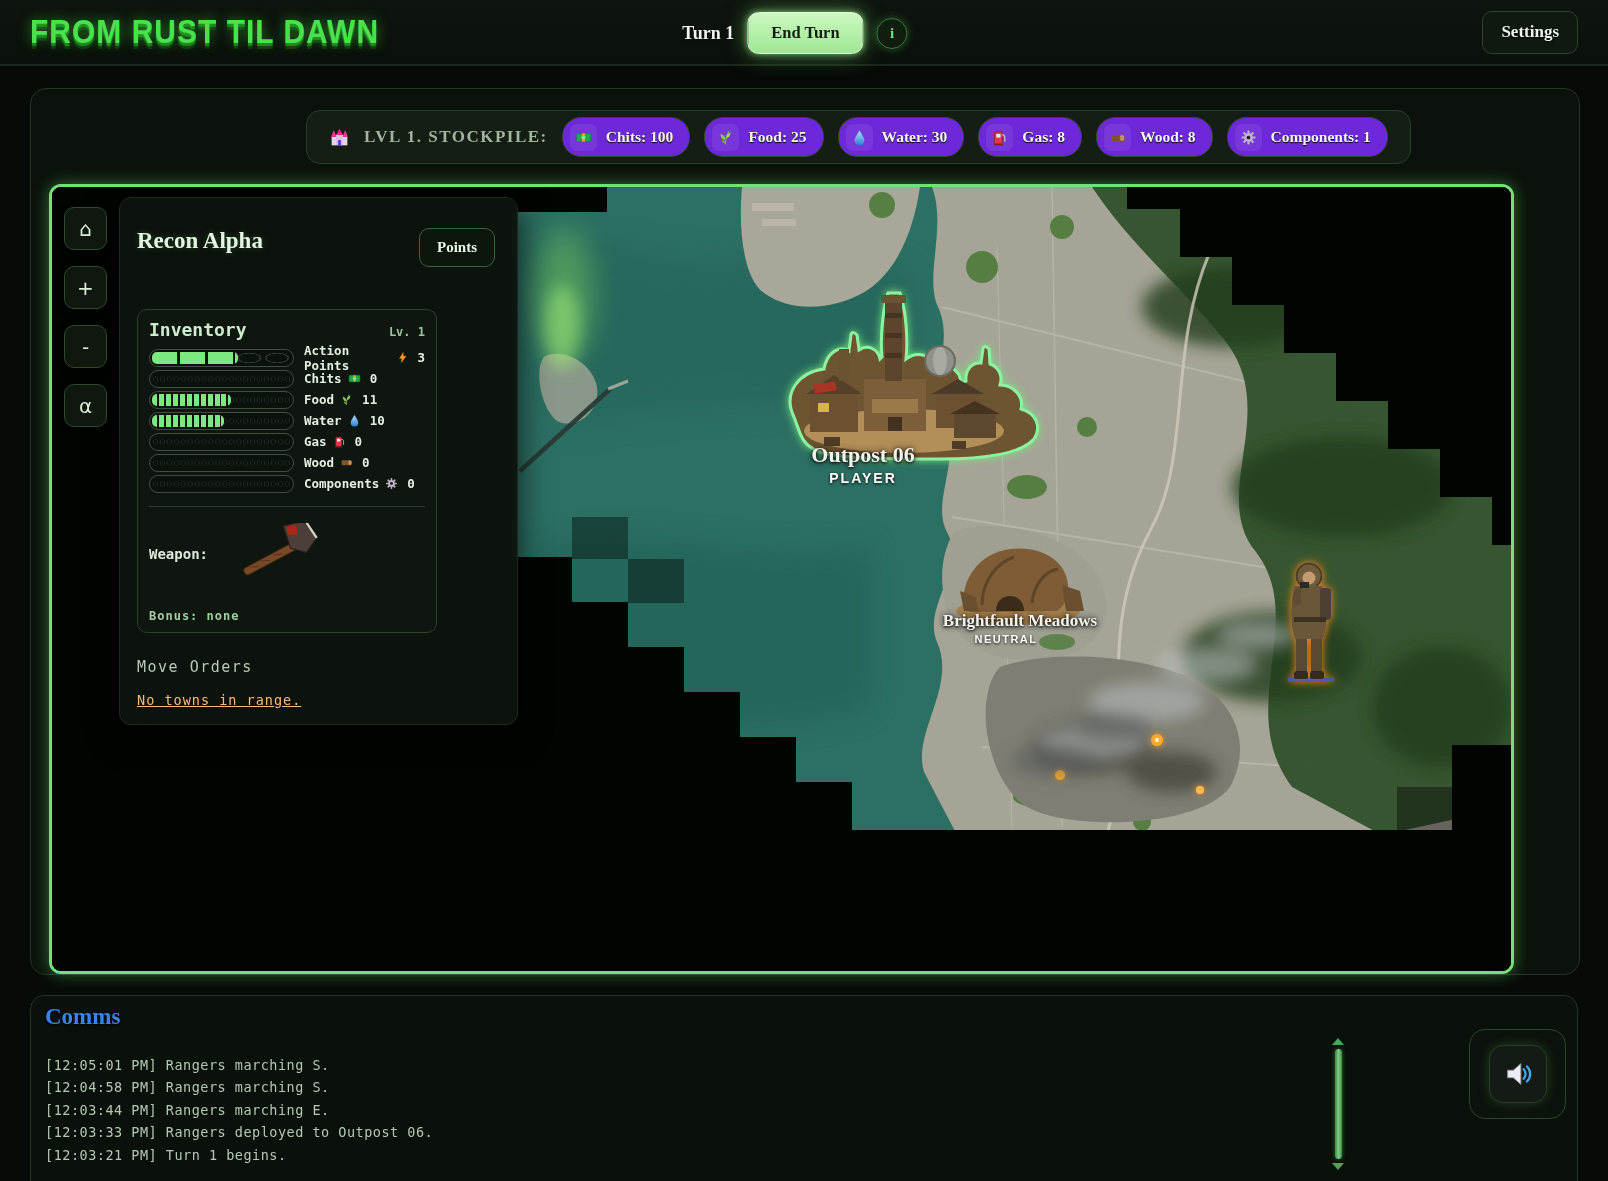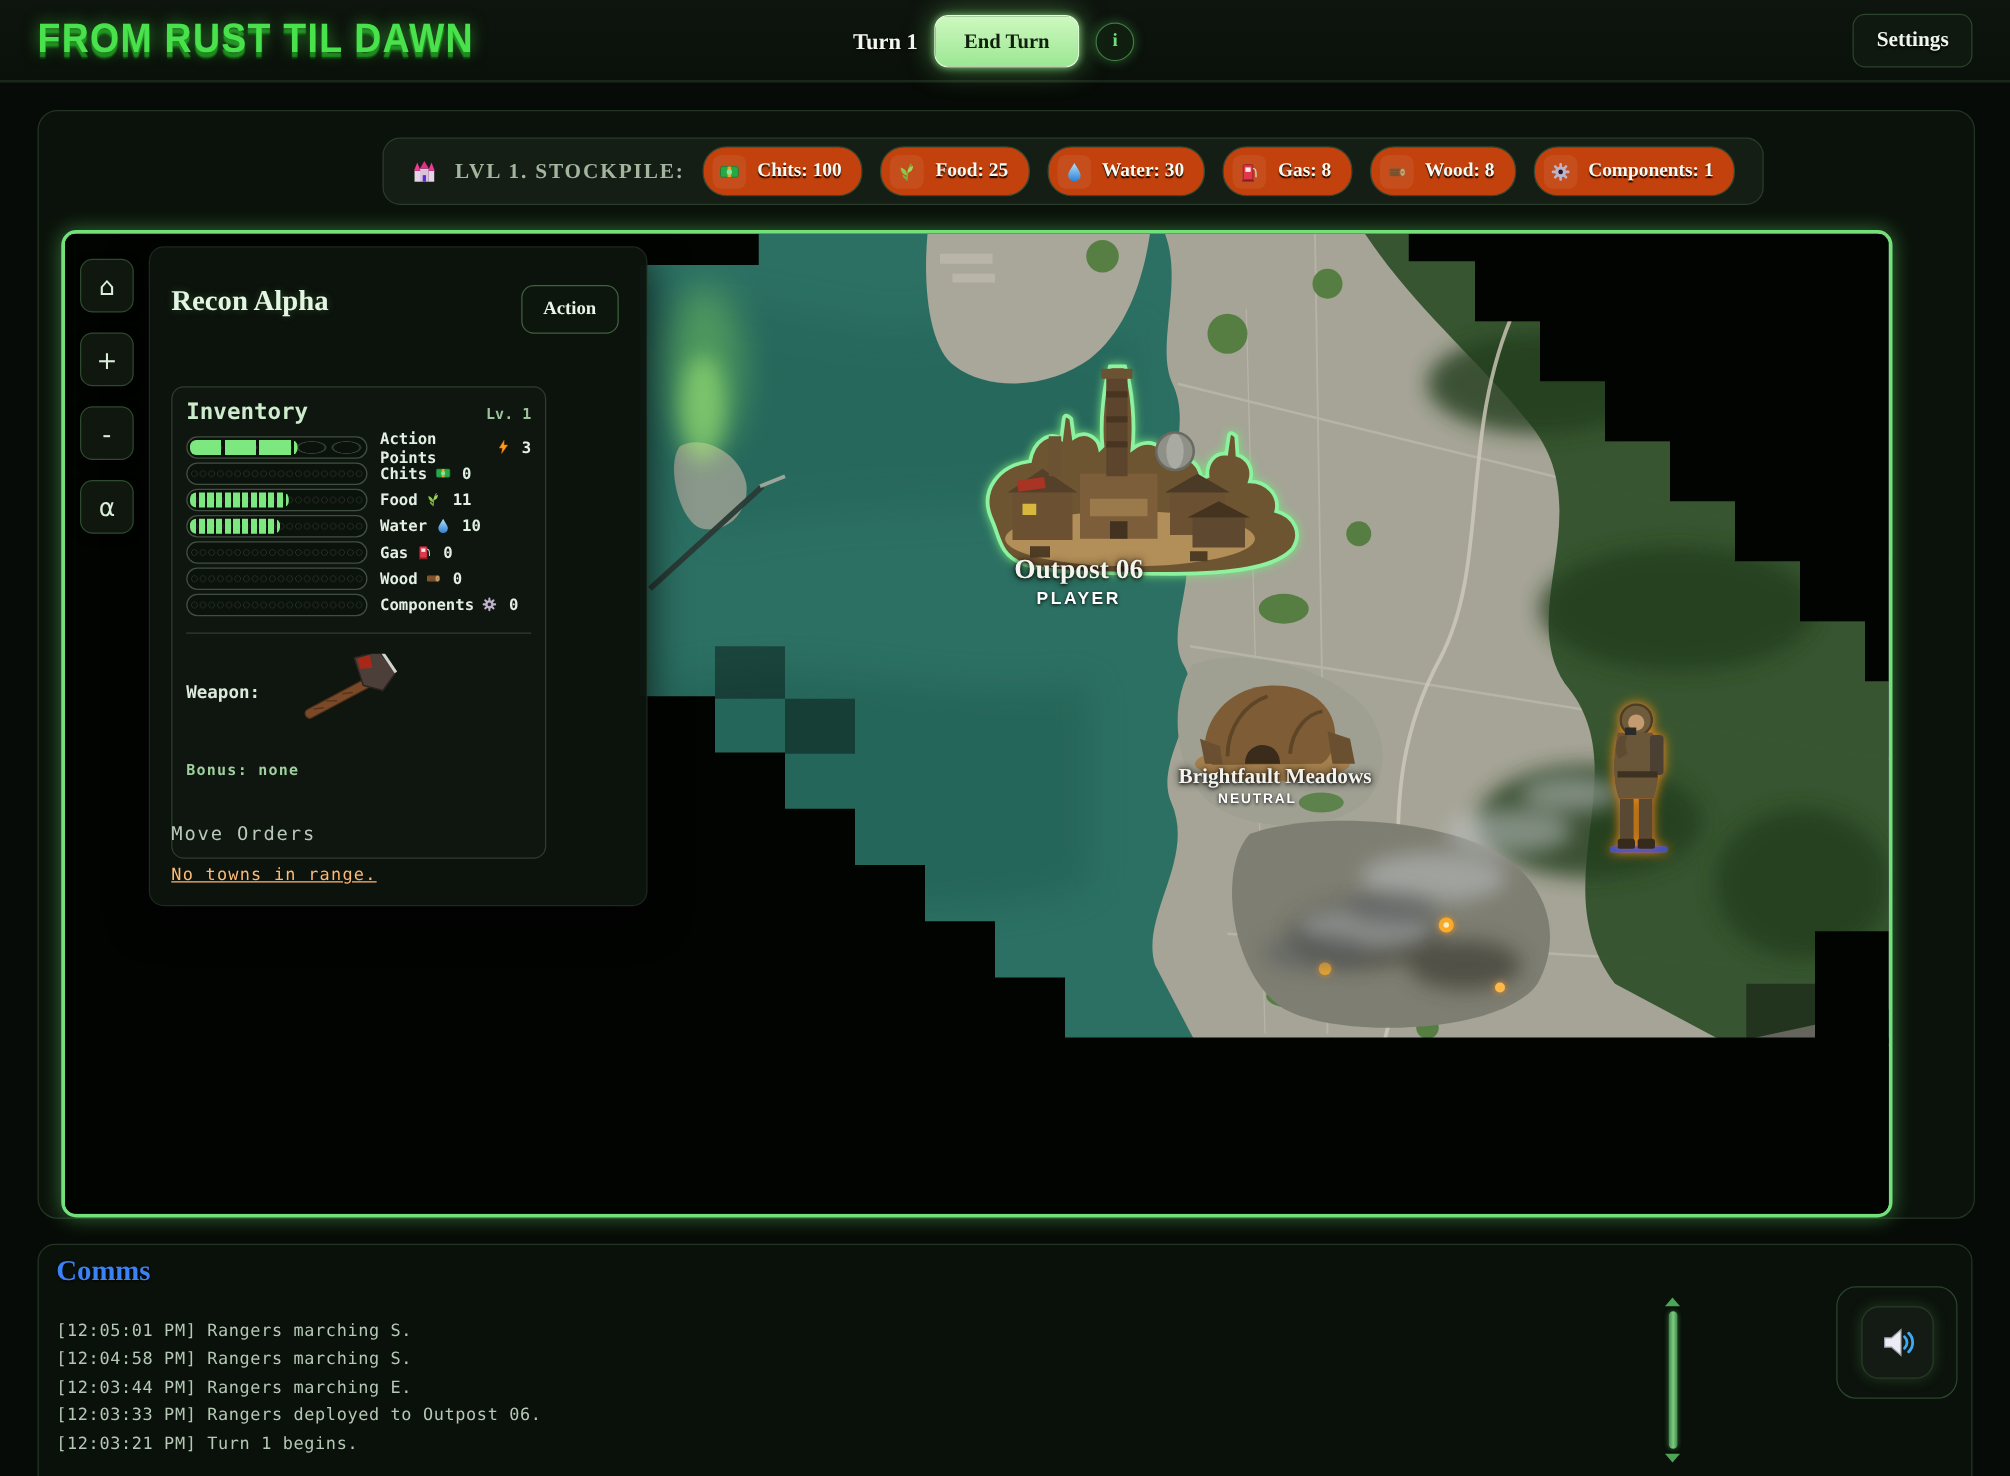--- a/index.html
+++ b/index.html
@@ -32,21 +32,21 @@
   
   .world-card{position:absolute;left:30px;top:88px;width:1548px;height:885px;
     background:#0b120b;border:1px solid #243424;border-radius:16px;}
   
   .stockpile{position:absolute;left:275px;top:21px;height:54px;box-sizing:border-box;
     display:flex;align-items:center;gap:14px;padding:0 22px;
     background:#141e14;border:1px solid #2a3d2a;border-radius:14px;}
   .stock-castle svg{width:21px;height:21px;}
   .stock-label{font:700 17px "Liberation Serif",serif;color:#a3b59e;letter-spacing:1.5px;}
   .pill{display:flex;align-items:center;gap:9px;height:38px;padding:0 16px 0 7px;cursor:default;
-    background:#c2410c;border:1px solid #324832;border-radius:19px;}
+    background:#6d28d9;border:1px solid #324832;border-radius:19px;}
   .chip{width:27px;height:27px;border-radius:7px;background:rgba(255,255,255,.07);
     display:flex;align-items:center;justify-content:center;}
   .chip svg{width:17px;height:17px;}
   .pill-label{font:700 15.5px "Liberation Serif",serif;color:#f4f9f2;text-shadow:0 1px 1px #000;}
   
   .map-frame{position:absolute;left:18px;top:95px;width:1459px;height:784px;
     border:3px solid #74e07a;border-radius:12px;background:#020402;overflow:hidden;
     box-shadow:0 0 16px rgba(100,225,110,.45), inset 0 0 12px rgba(100,225,110,.25);}
   .map-art{position:absolute;left:0;top:0;}
   .map-controls{position:absolute;left:12px;top:20px;display:flex;flex-direction:column;gap:16px;z-index:30;}
@@ -63,21 +63,21 @@
   
   .unit-panel{position:absolute;left:67px;top:10px;width:397px;height:526px;z-index:20;
     background:rgba(13,19,13,.96);border:1px solid #1d2a1d;border-radius:12px;
     box-shadow:0 10px 32px rgba(0,0,0,.75);}
   .panel-head{display:flex;align-items:flex-start;justify-content:space-between;padding:30px 22px 0 17px;}
   .panel-title{font:700 23px "Liberation Serif",serif;color:#e4f5e4;
     text-shadow:0 0 7px rgba(120,230,120,.25);}
   .close-btn{height:37px;padding:0 17px;border-radius:10px;border:1.5px solid #3e613e;cursor:pointer;
     background:#0d160d;color:#e8f6e8;font:700 15px "Liberation Serif",serif;
     display:flex;align-items:center;}
-  .inv-card{position:absolute;left:17px;top:111px;width:300px;height:378px;box-sizing:border-box;
+  .inv-card{position:absolute;left:17px;top:111px;width:300px;height:324px;box-sizing:border-box;
     border:1.5px solid #2c3e2c;border-radius:10px;background:rgba(18,26,18,.5);padding:9px 11px;}
   .inv-head{display:flex;justify-content:space-between;align-items:baseline;}
   .inv-title{font:700 18px "DejaVu Sans Mono",monospace;color:#cdeccd;}
   .inv-lv{font:700 12px "DejaVu Sans Mono",monospace;color:#9cc49c;}
   .inv-rows{margin-top:7px;}
   .inv-row{display:flex;align-items:center;height:21px;gap:10px;}
   .bar{position:relative;width:143px;height:16px;border:1px solid #414f41;border-radius:9px;
     background:#0b110b;overflow:hidden;flex:none;}
   .bar .slots{position:absolute;left:2px;right:2px;top:2px;bottom:2px;
     background-image:radial-gradient(circle closest-side at 50% 50%, rgba(0,0,0,0) 55%, #303d30 62%, rgba(0,0,0,0) 80%);
@@ -433,21 +433,21 @@
     <div class="map-controls">
       <div class="ctrl-btn">⌂</div>
       <div class="ctrl-btn">+</div>
       <div class="ctrl-btn">-</div>
       <div class="ctrl-btn">α</div>
     </div>
 
     <div class="unit-panel">
       <div class="panel-head">
         <div class="panel-title">Recon Alpha</div>
-        <div class="close-btn">Action</div>
+        <div class="close-btn">Points</div>
       </div>
 
       <div class="inv-card">
         <div class="inv-head">
           <span class="inv-title">Inventory</span>
           <span class="inv-lv">Lv. 1</span>
         </div>
         <div class="inv-rows">
           <div class="inv-row">
             <div class="bar wide">

